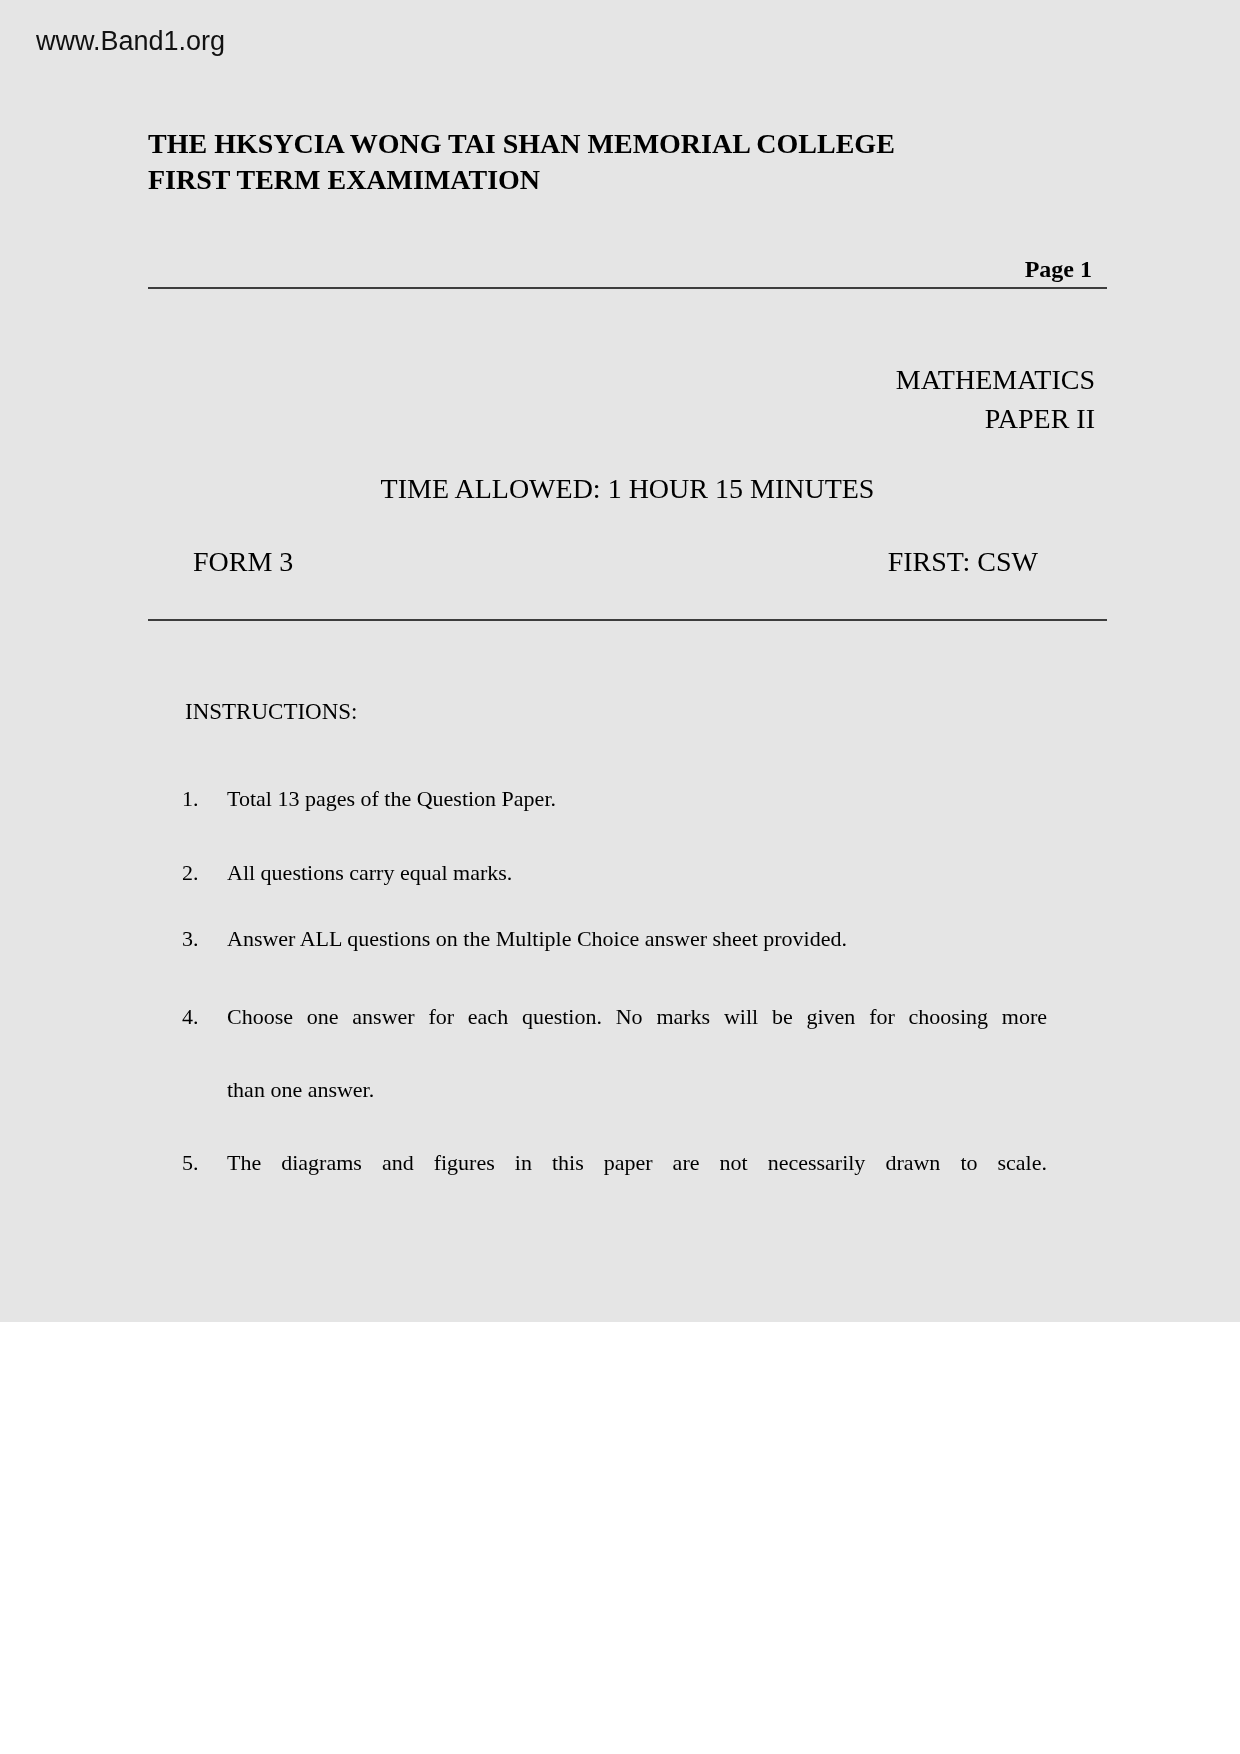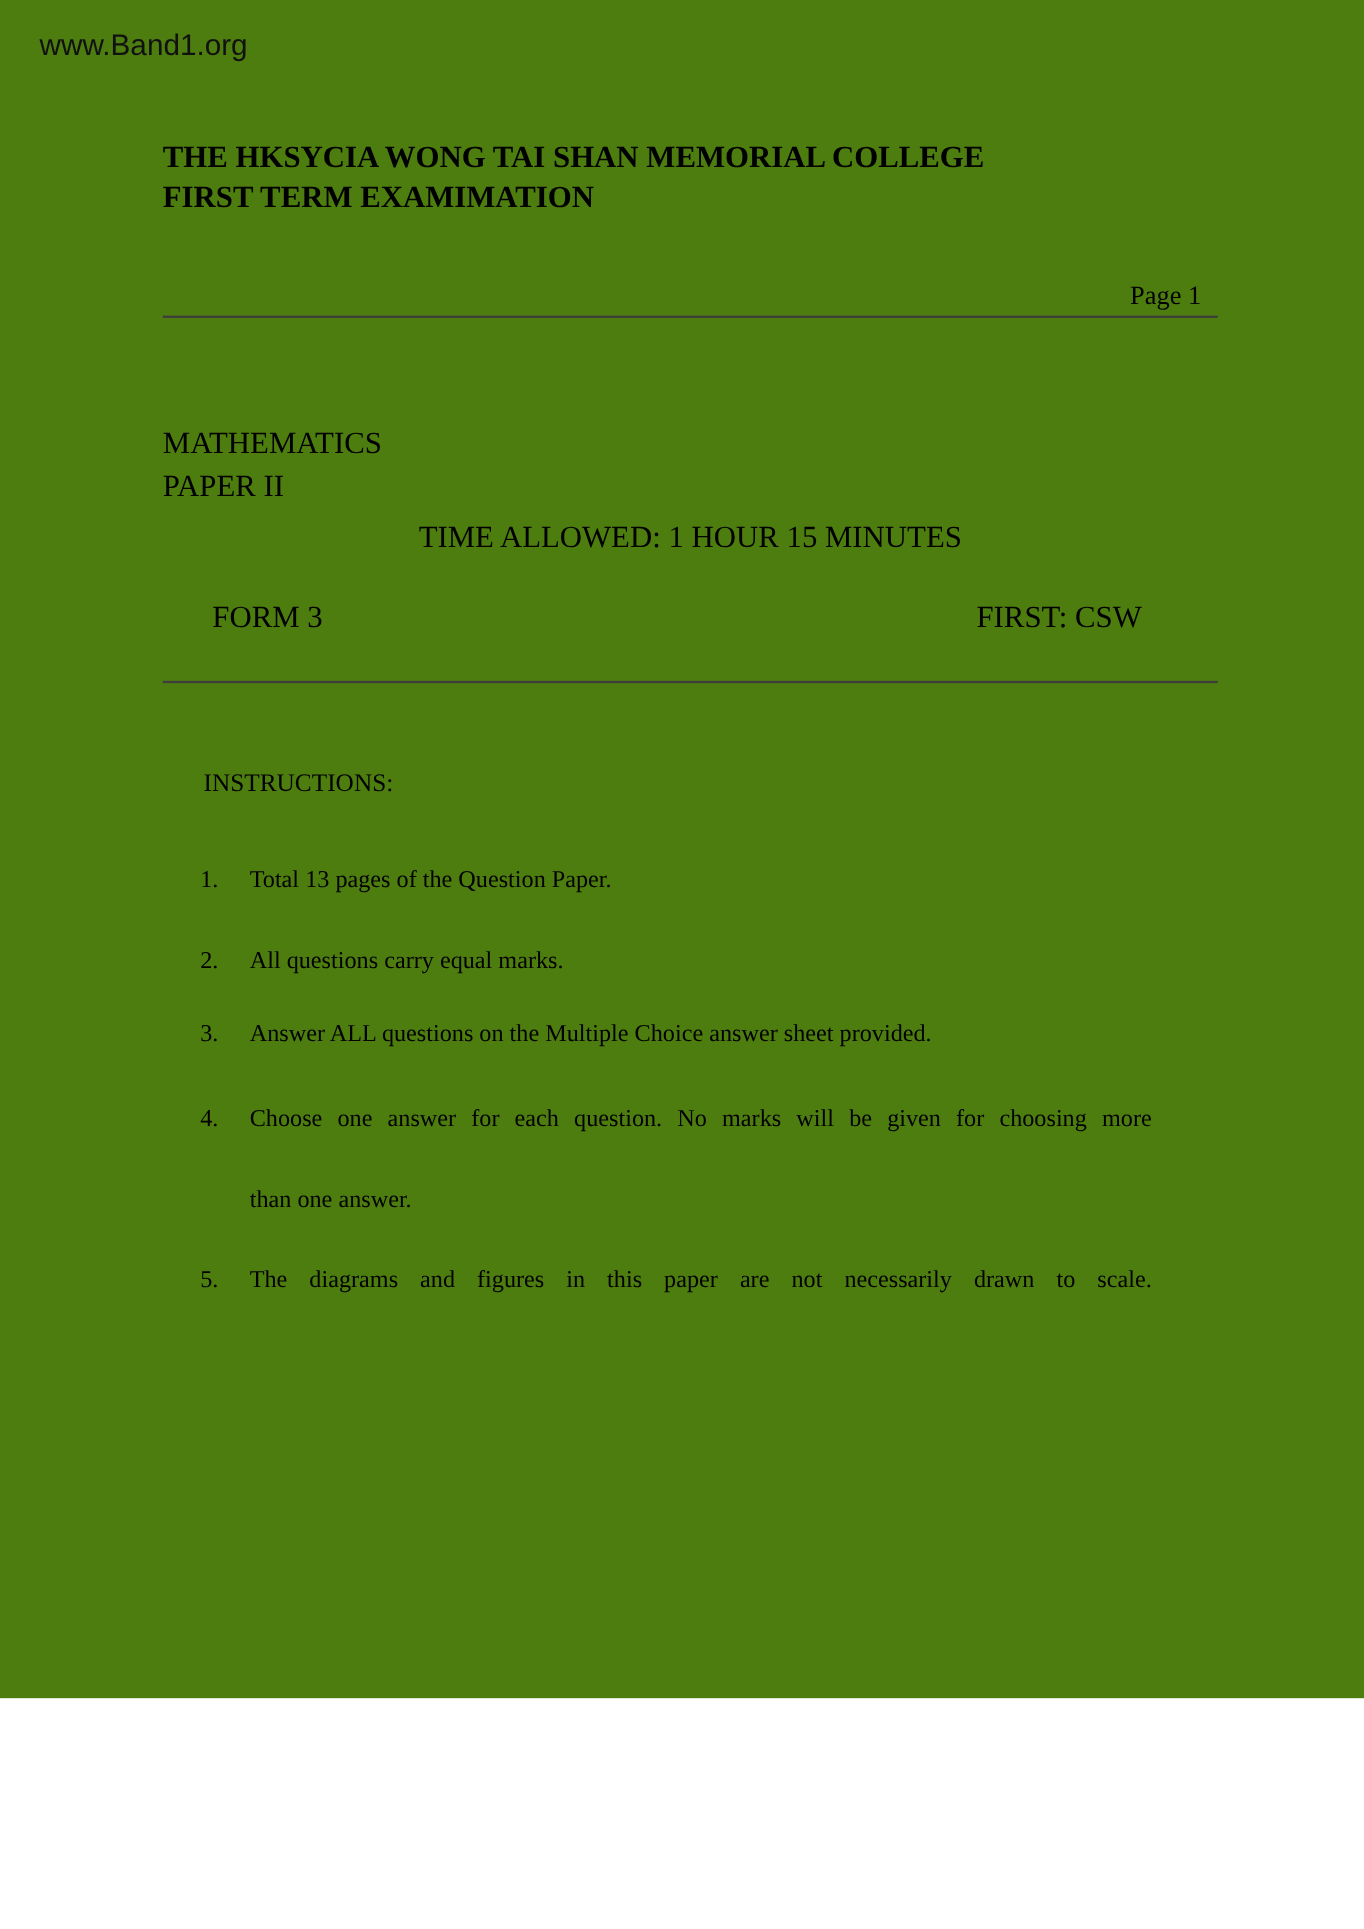--- a/index.html
+++ b/index.html
@@ -3,22 +3,22 @@
 <meta charset="utf-8">
 <style>
   html, body {
     margin: 0;
     padding: 0;
     background: #ffffff;
   }
   #page {
     position: relative;
     width: 1240px;
-    height: 1544px;
-    background: #4d7c0f;
+    height: 1322px;
+    background: #e5e5e5;
     color: #000000;
     font-family: "Liberation Serif", serif;
     overflow: hidden;
   }
   .watermark {
     position: absolute;
     left: 36px;
     top: 26px;
     font-family: "Liberation Sans", sans-serif;
     font-size: 27px;
@@ -38,42 +38,41 @@
     left: 0;
     right: 0;
     font-weight: bold;
     font-size: 28px;
     line-height: 36px;
   }
   .page-label {
     position: absolute;
     top: 255px;
     right: 15px;
-    font-weight: normal;
+    font-weight: bold;
     font-size: 24px;
     line-height: 28px;
   }
   .rule {
     position: absolute;
     left: 0;
     right: 0;
     height: 2px;
     background: #3d3d3d;
   }
   .rule1 { top: 287px; }
   .rule2 { top: 619px; }
   .subject-block {
     position: absolute;
     top: 360px;
     left: 0;
     right: 12px;
-    text-align: left;
+    text-align: right;
     font-size: 28px;
     line-height: 39px;
-    margin-top: 24px;
   }
   .time-line {
     position: absolute;
     top: 473px;
     left: 0;
     right: 0;
     text-align: center;
     font-size: 28px;
   }
   .form-row {

